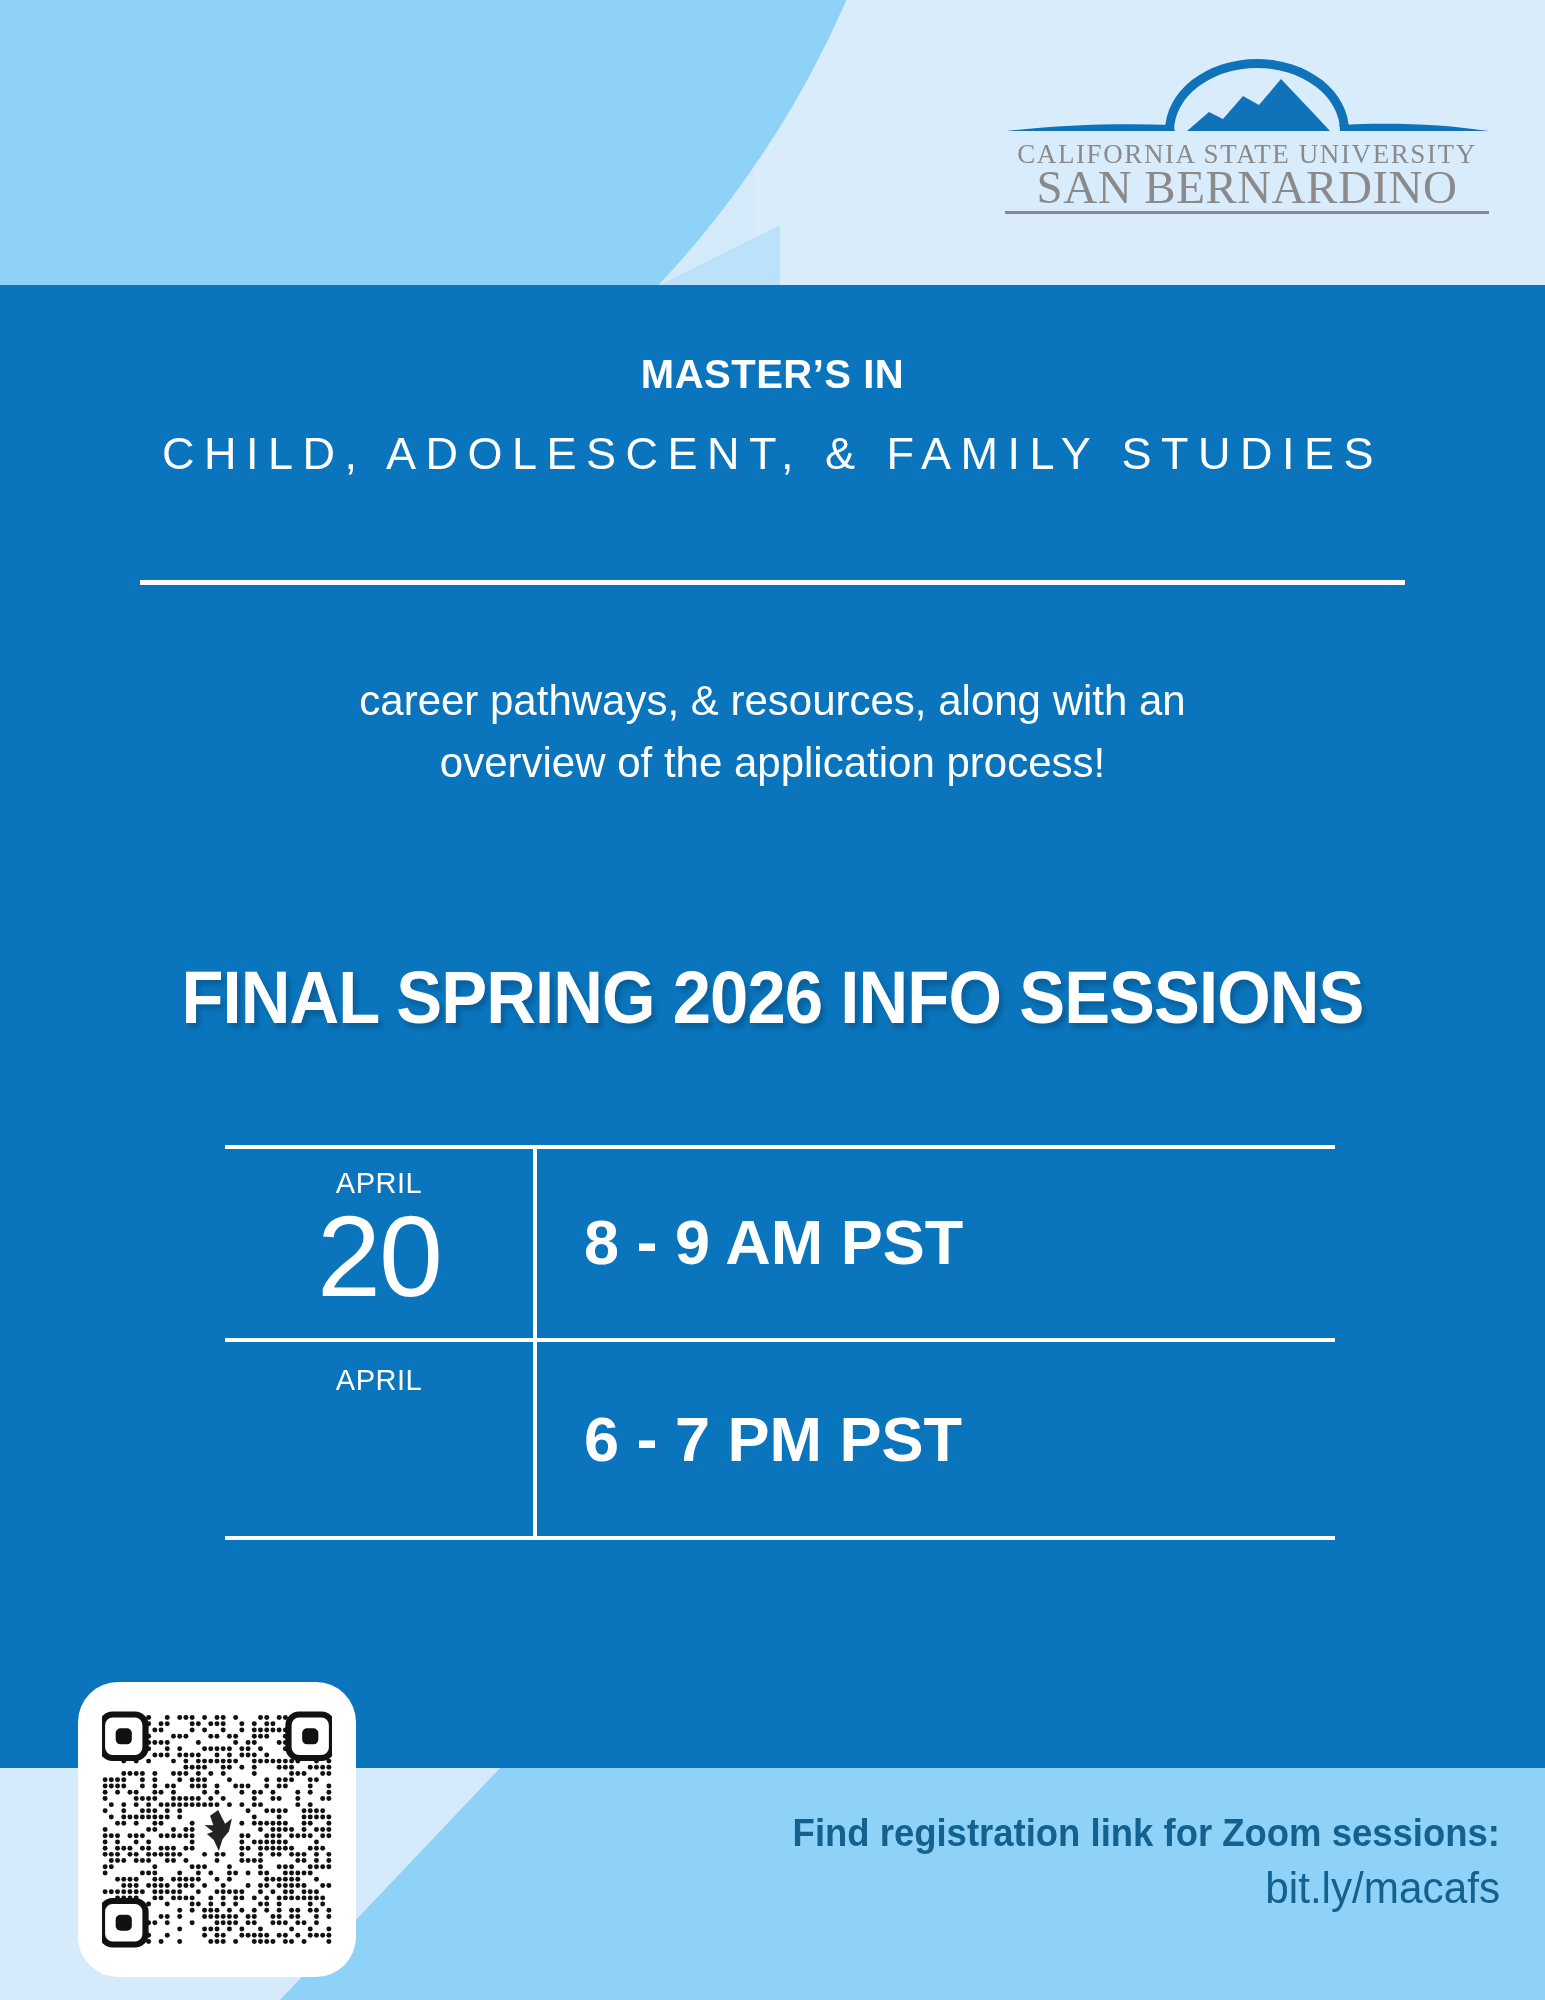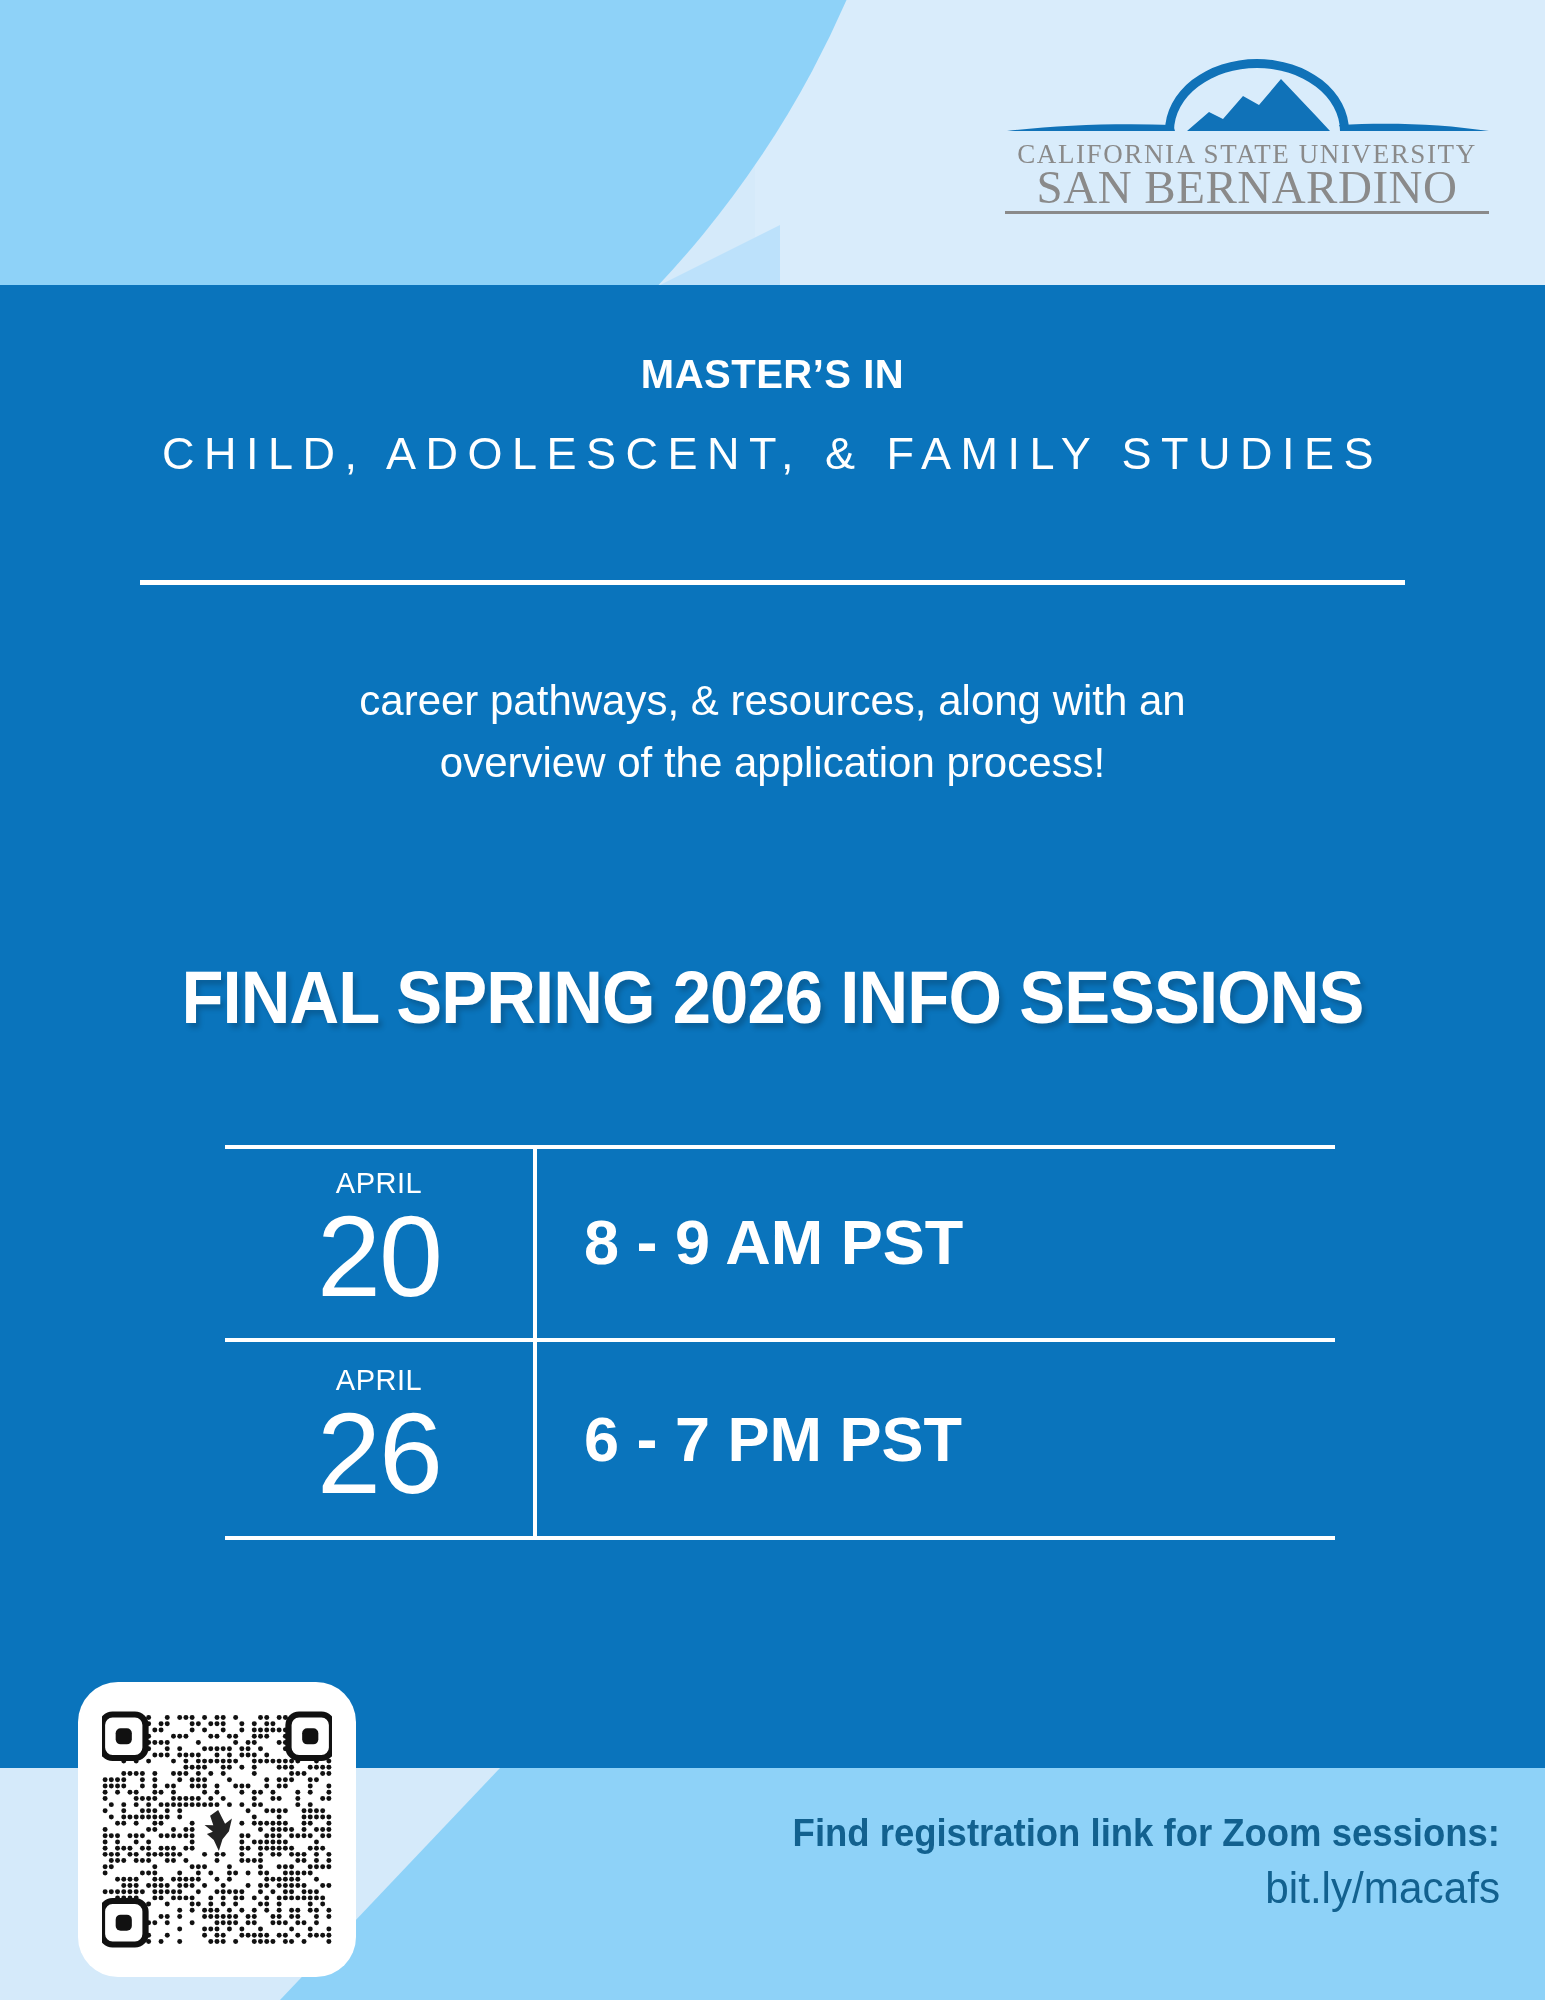--- a/index.html
+++ b/index.html
@@ -239,21 +239,20 @@
       <div class="date-day">20</div>
     </div>
     <div class="time-cell">
       <span class="time-text">8 - 9 AM PST</span>
     </div>
   </div>
 
   <div class="row row-2">
     <div class="date-cell">
       <div class="date-month">APRIL</div>
-      <div class="date-day">26</div>
     </div>
     <div class="time-cell">
       <span class="time-text">6 - 7 PM PST</span>
     </div>
   </div>
 </div>
 
 <div class="footer">
   <div class="footer-wedge"></div>
 </div>

